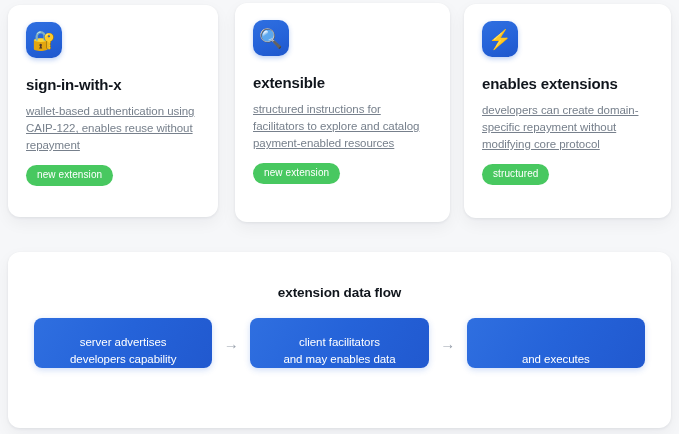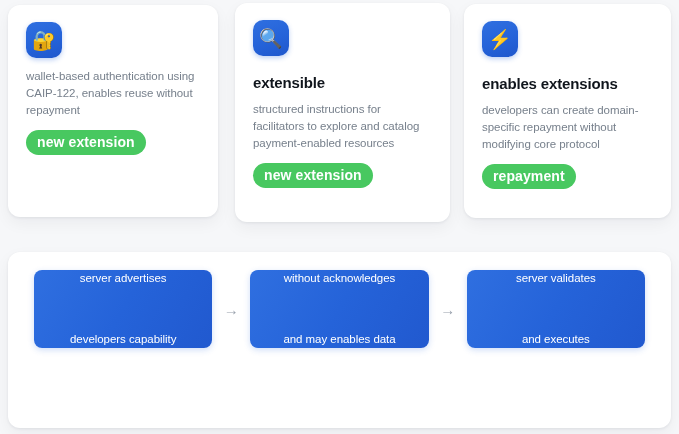--- a/index.html
+++ b/index.html
@@ -64,29 +64,30 @@
     color: #10151c;
     letter-spacing: -0.15px;
   }
 
   .card-desc {
     margin-top: 10px;
     font-size: 11.5px;
     line-height: 17px;
     color: #77808c;
     letter-spacing: -0.05px;
+    text-decoration: underline;
   }
 
   .badge {
     display: inline-block;
     margin-top: 11px;
     background: #48c860;
     color: #ffffff;
-    font-size: 14px;
-    font-weight: bold;
+    font-size: 10px;
+    font-weight: normal;
     border-radius: 999px;
     padding: 5px 11px 6px 11px;
     letter-spacing: 0.1px;
     line-height: 1;
   }
 
   
   .flow-panel {
     position: absolute;
     left: 8px;
@@ -112,34 +113,33 @@
     display: flex;
     align-items: center;
     justify-content: center;
     margin-top: 18px;
     padding: 0 26px;
     box-sizing: border-box;
   }
 
   .flow-box {
     flex: 1 1 0;
-    height: 78px;
+    height: 50px;
     border-radius: 8px;
     background: linear-gradient(120deg, #2f6fe0 0%, #2563d9 50%, #2159cf 100%);
     color: #ffffff;
     display: flex;
     flex-direction: column;
     align-items: center;
-    justify-content: space-between;
+    justify-content: flex-end;
     font-size: 11.5px;
     line-height: 17px;
     text-align: center;
     box-shadow: 0 2px 6px rgba(37, 99, 217, 0.22);
     letter-spacing: -0.05px;
-    gap: 40px;
   }
 
   .flow-arrow {
     flex: 0 0 auto;
     width: 38px;
     text-align: center;
     color: #9aa2ad;
     font-size: 15px;
     line-height: 1;
     user-select: none;
@@ -147,59 +147,60 @@
 </style>
 </head>
 <body>
 
 <div class="page">
 
   <div class="cards-row">
 
     <div class="card card-1">
       <div class="card-icon">🔐</div>
+      <div class="card-title">sign-in-with-x</div>
       <div class="card-desc">wallet-based authentication using CAIP-122, enables reuse without repayment</div>
       <span class="badge">new extension</span>
     </div>
 
     <div class="card card-2">
       <div class="card-icon">🔍</div>
       <div class="card-title">extensible</div>
       <div class="card-desc">structured instructions for facilitators to explore and catalog payment-enabled resources</div>
       <span class="badge">new extension</span>
     </div>
 
     <div class="card card-3">
       <div class="card-icon">⚡</div>
       <div class="card-title">enables extensions</div>
       <div class="card-desc">developers can create domain-specific repayment without modifying core protocol</div>
-      <span class="badge">repayment</span>
+      <span class="badge">structured</span>
     </div>
 
   </div>
 
   <div class="flow-panel">
+    <div class="flow-title">extension data flow</div>
 
     <div class="flow-steps">
 
       <div class="flow-box">
         <span>server advertises</span>
         <span>developers capability</span>
       </div>
 
       <div class="flow-arrow">→</div>
 
       <div class="flow-box">
-        <span>without acknowledges</span>
+        <span>client facilitators</span>
         <span>and may enables data</span>
       </div>
 
       <div class="flow-arrow">→</div>
 
       <div class="flow-box">
-        <span>server validates</span>
         <span>and executes</span>
       </div>
 
     </div>
   </div>
 
 </div>
 
 </body></html>

